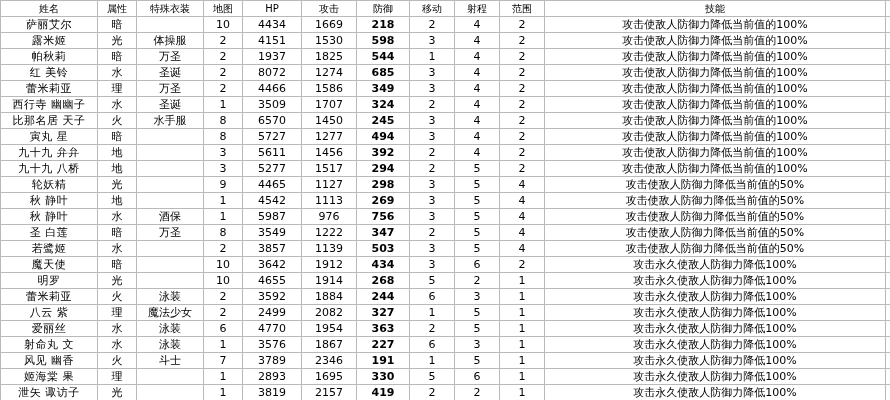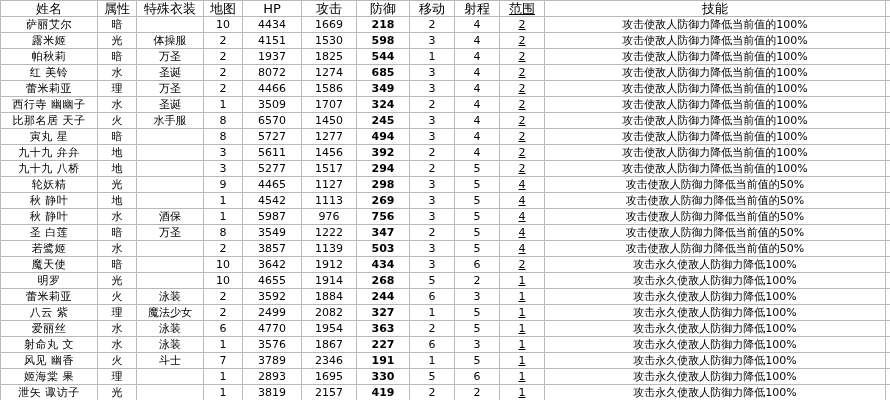--- a/index.html
+++ b/index.html
@@ -24,33 +24,33 @@
     line-height: 13px;
     height: 15px;
     padding: 0 2px;
     text-align: center;
     white-space: nowrap;
     overflow: hidden;
     color: #000000;
   }
   table.stat-table th {
     font-weight: normal;
-    font-size: 13px;
+    font-size: 10px;
     margin-top: 12px;
   }
   .c-name     { width: 92px; }
   .c-attr     { width: 34px; }
   .c-costume  { width: 62px; font-family: Liberation Serif, serif; }
   .c-map      { width: 34px; }
   .c-hp       { width: 54px; }
   .c-atk      { width: 50px; }
   .c-def      { width: 48px; font-weight: bold; }
   .c-mov      { width: 40px; }
   .c-rng      { width: 40px; }
-  .c-area     { width: 40px; text-decoration: underline; }
+  .c-area     { width: 40px; }
   .c-skill    { width: 336px; }
   .c-pos      { width: 56px; }
 
   .name-cell { text-align: center; letter-spacing: 0.5px; }
 
   .attr-dark  { color: #000000; }
   .attr-light { color: #d9a300; }
   .attr-water { color: #1a6fd4; }
   .attr-fire  { color: #e03a28; }
   .attr-earth { color: #8a6a2f; }

